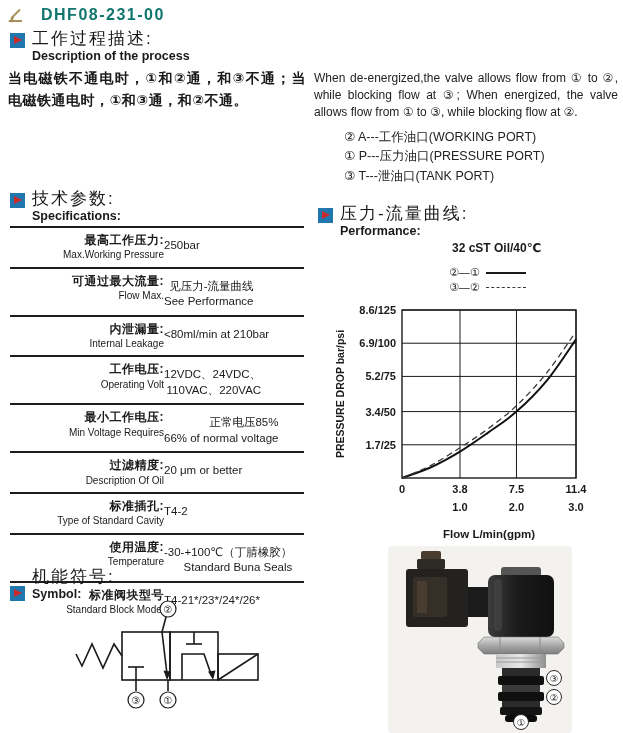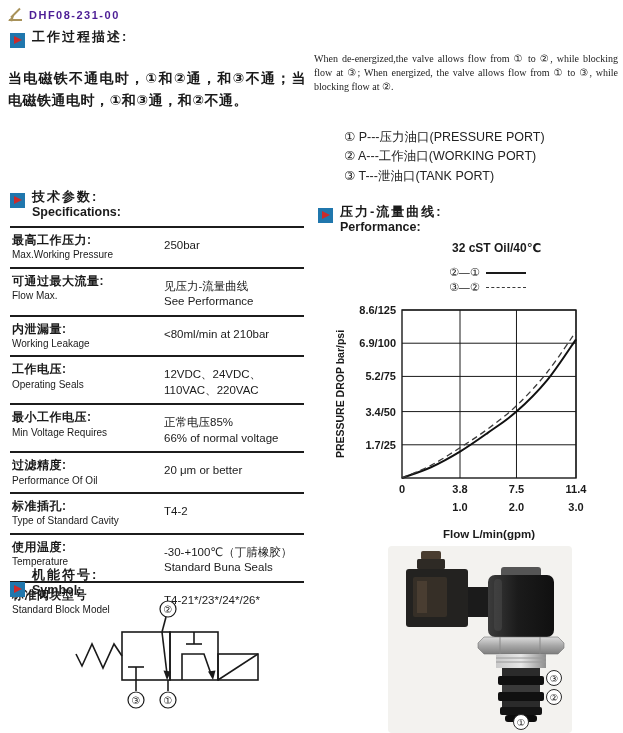--- a/index.html
+++ b/index.html
@@ -5,43 +5,43 @@
   * { margin:0; padding:0; box-sizing:border-box; }
   html,body { width:623px; height:733px; }
   body {
     position:relative; background:#ffffff; color:#1a1a1a;
     font-family:"Liberation Sans","DejaVu Sans",sans-serif;
     overflow:hidden;
   }
   .abs { position:absolute; }
 
   
-  .doc-title { left:6px; top:6px; display:flex; align-items:center; gap:6px;
-    color:#4c1d95; font-weight:bold; font-size:11px; letter-spacing:1.5px; }
+  .doc-title { left:6px; top:6px; display:flex; align-items:center; gap:18px;
+    color:#0f766e; font-weight:bold; font-size:16px; letter-spacing:1.5px; }
   .doc-title svg { display:block; }
 
   
   .sec-head { display:flex; align-items:flex-start; gap:7px; }
   .sec-marker { width:15px; height:15px; background:#2077ad; position:relative; flex:0 0 auto; margin-top:3px; }
   .sec-marker::after { content:""; position:absolute; left:4px; top:3px;
     border-left:8px solid #cc2a2a; border-top:4.5px solid transparent; border-bottom:4.5px solid transparent; }
-  .sec-title-zh { font-size:13px; font-weight:bold; letter-spacing:2px; line-height:1.05; }
+  .sec-title-zh { font-size:17px; font-weight:normal; letter-spacing:2px; line-height:1.05; }
   .sec-title-en { font-size:12.5px; font-weight:bold; margin-top:1px; }
 
   
   .zh-desc { left:8px; top:68px; width:298px; font-size:14px; line-height:1.55;
     font-weight:600; text-align:justify; letter-spacing:.5px; }
-  .en-desc { left:314px; top:52px; width:304px; font-size:10px; line-height:1.42;
-    text-align:justify; color:#222;font-family:Liberation Serif, serif; }
+  .en-desc { left:314px; top:70px; width:304px; font-size:12px; line-height:1.42;
+    text-align:justify; color:#222; }
   .ports { left:344px; top:128px; font-size:12.5px; line-height:1.55; color:#222; }
   .ports div { white-space:nowrap; }
 
   
   .spec-table { left:10px; top:226px; width:294px; }
-  .spec-row { display:flex; border-top:2px solid #1c1c1c; padding:4px 0 5px 2px; }
+  .spec-row { display:flex; border-top:2px solid #1c1c1c; padding:4px 0 5px 2px;text-align:right; }
   .spec-label { width:152px; flex:0 0 auto; }
   .spec-label .zh { font-size:12px; font-weight:600; letter-spacing:.5px; }
   .spec-label .en { font-size:10px; }
   .spec-value { font-size:11.5px; padding-top:6px; line-height:1.35; }
   .spec-value .v1 { font-weight:500; }
   .spec-row div { line-height:1.35; }
 
   
   .oil-label { left:452px; top:241px; font-size:12px; font-weight:600; }
   .legend { left:449px; top:265px; font-size:11px; }
@@ -66,28 +66,29 @@
     </g>
     <polygon points="2,14.6 8.2,9.2 6.2,15.6" fill="#a8925a"></polygon>
   </svg>
   <span>DHF08-231-00</span>
 </div>
 
 <div class="abs sec-head" style="left:10px; top:30px;">
   <span class="sec-marker"></span>
   <div>
     <div class="sec-title-zh">工作过程描述:</div>
+    <div class="sec-title-en">Description of the process</div>
   </div>
 </div>
 
 <div class="abs zh-desc">当电磁铁不通电时，①和②通，和③不通；当电磁铁通电时，①和③通，和②不通。</div>
 <div class="abs en-desc">When de-energized,the valve allows flow from ① to ②, while blocking flow at ③; When energized, the valve allows flow from ① to ③, while blocking flow at ②.</div>
 <div class="abs ports">
+    <div>② A---工作油口(WORKING PORT)</div>
     <div>① P---压力油口(PRESSURE PORT)</div>
-    <div>② A---工作油口(WORKING PORT)</div>
     <div>③ T---泄油口(TANK PORT)</div>
   </div>
 
 <div class="abs sec-head" style="left:10px; top:190px;">
   <span class="sec-marker"></span>
   <div>
     <div class="sec-title-zh">技术参数:</div>
     <div class="sec-title-en">Specifications:</div>
   </div>
 </div>
@@ -108,50 +109,50 @@
         <div class="en">Flow Max.</div>
       </div>
       <div class="spec-value">
         <div class="v1">见压力-流量曲线</div>
         <div>See Performance</div>
       </div>
     </div>
     <div class="spec-row">
       <div class="spec-label">
         <div class="zh">内泄漏量:</div>
-        <div class="en">Working Leakage</div>
+        <div class="en">Internal Leakage</div>
       </div>
       <div class="spec-value">
         <div class="v1">&lt;80ml/min at 210bar</div>
       </div>
     </div>
     <div class="spec-row">
       <div class="spec-label">
         <div class="zh">工作电压:</div>
-        <div class="en">Operating Seals</div>
+        <div class="en">Operating Volt</div>
       </div>
       <div class="spec-value">
         <div class="v1">12VDC、24VDC、</div>
         <div>110VAC、220VAC</div>
       </div>
     </div>
     <div class="spec-row">
       <div class="spec-label">
         <div class="zh">最小工作电压:</div>
         <div class="en">Min Voltage Requires</div>
       </div>
       <div class="spec-value">
         <div class="v1">正常电压85%</div>
         <div>66% of normal voltage</div>
       </div>
     </div>
     <div class="spec-row">
       <div class="spec-label">
         <div class="zh">过滤精度:</div>
-        <div class="en">Performance Of Oil</div>
+        <div class="en">Description Of Oil</div>
       </div>
       <div class="spec-value">
         <div class="v1">20 μm or better</div>
       </div>
     </div>
     <div class="spec-row">
       <div class="spec-label">
         <div class="zh">标准插孔:</div>
         <div class="en">Type of Standard Cavity</div>
       </div>

